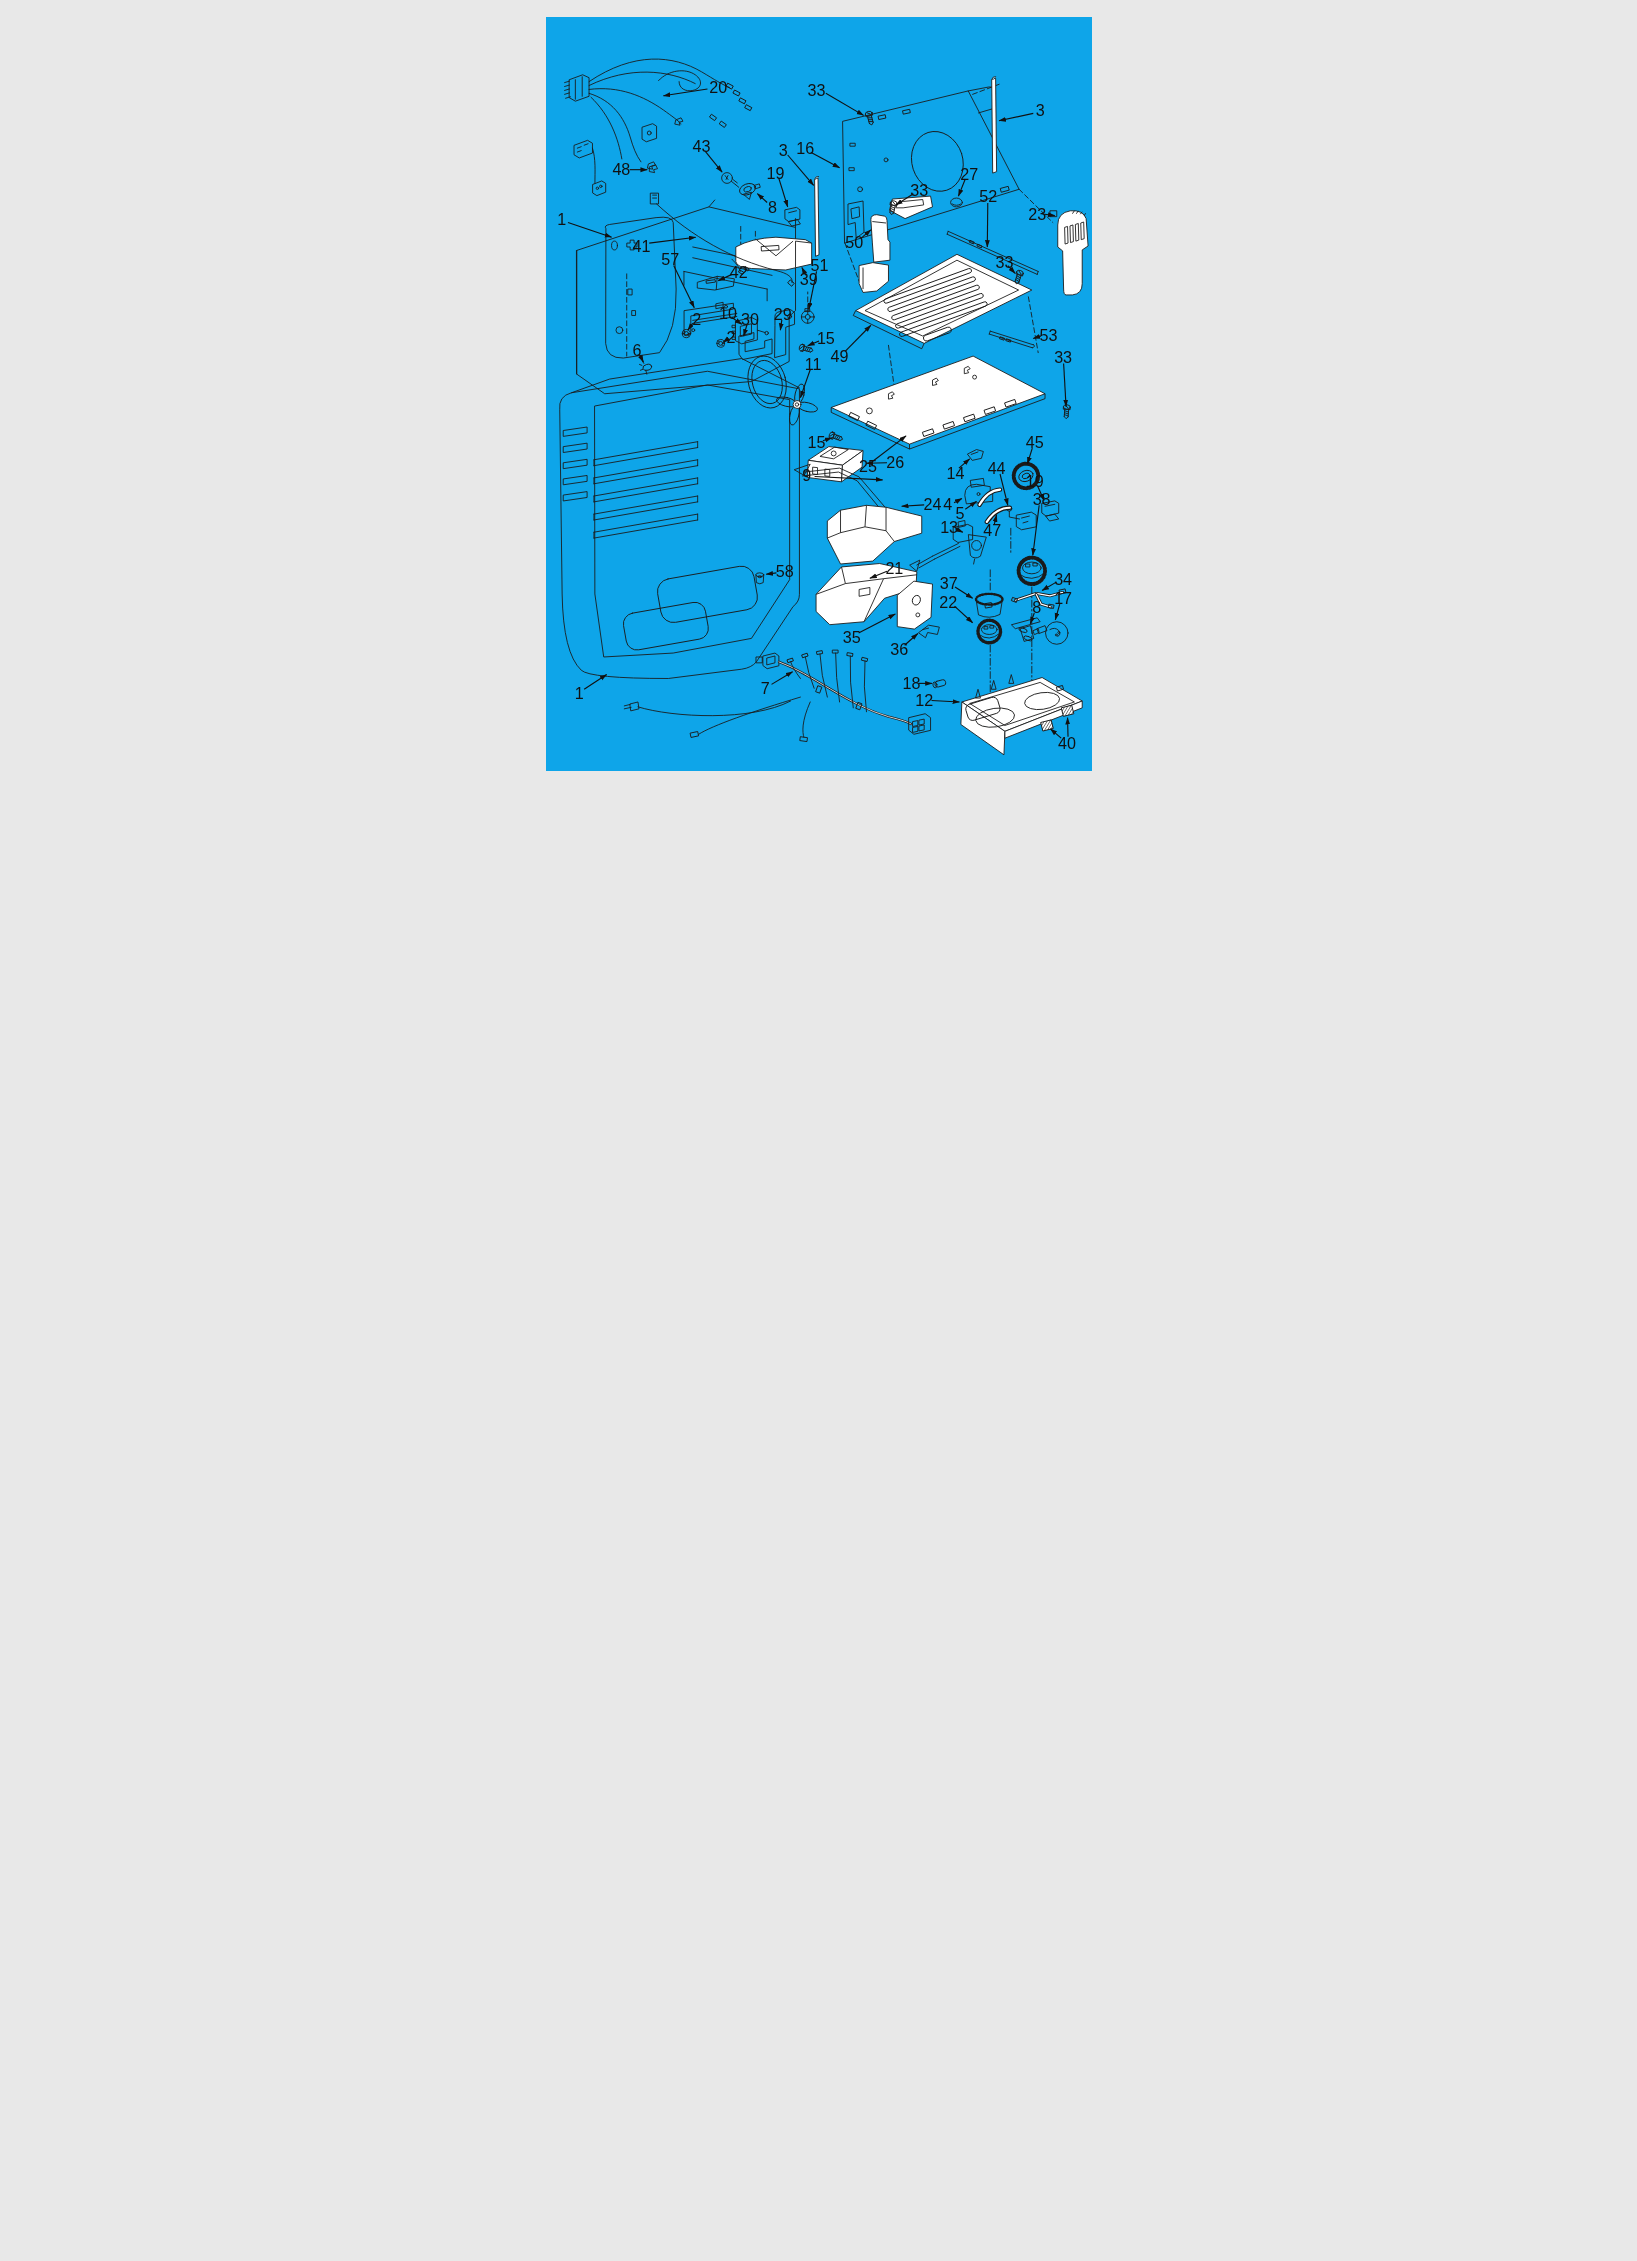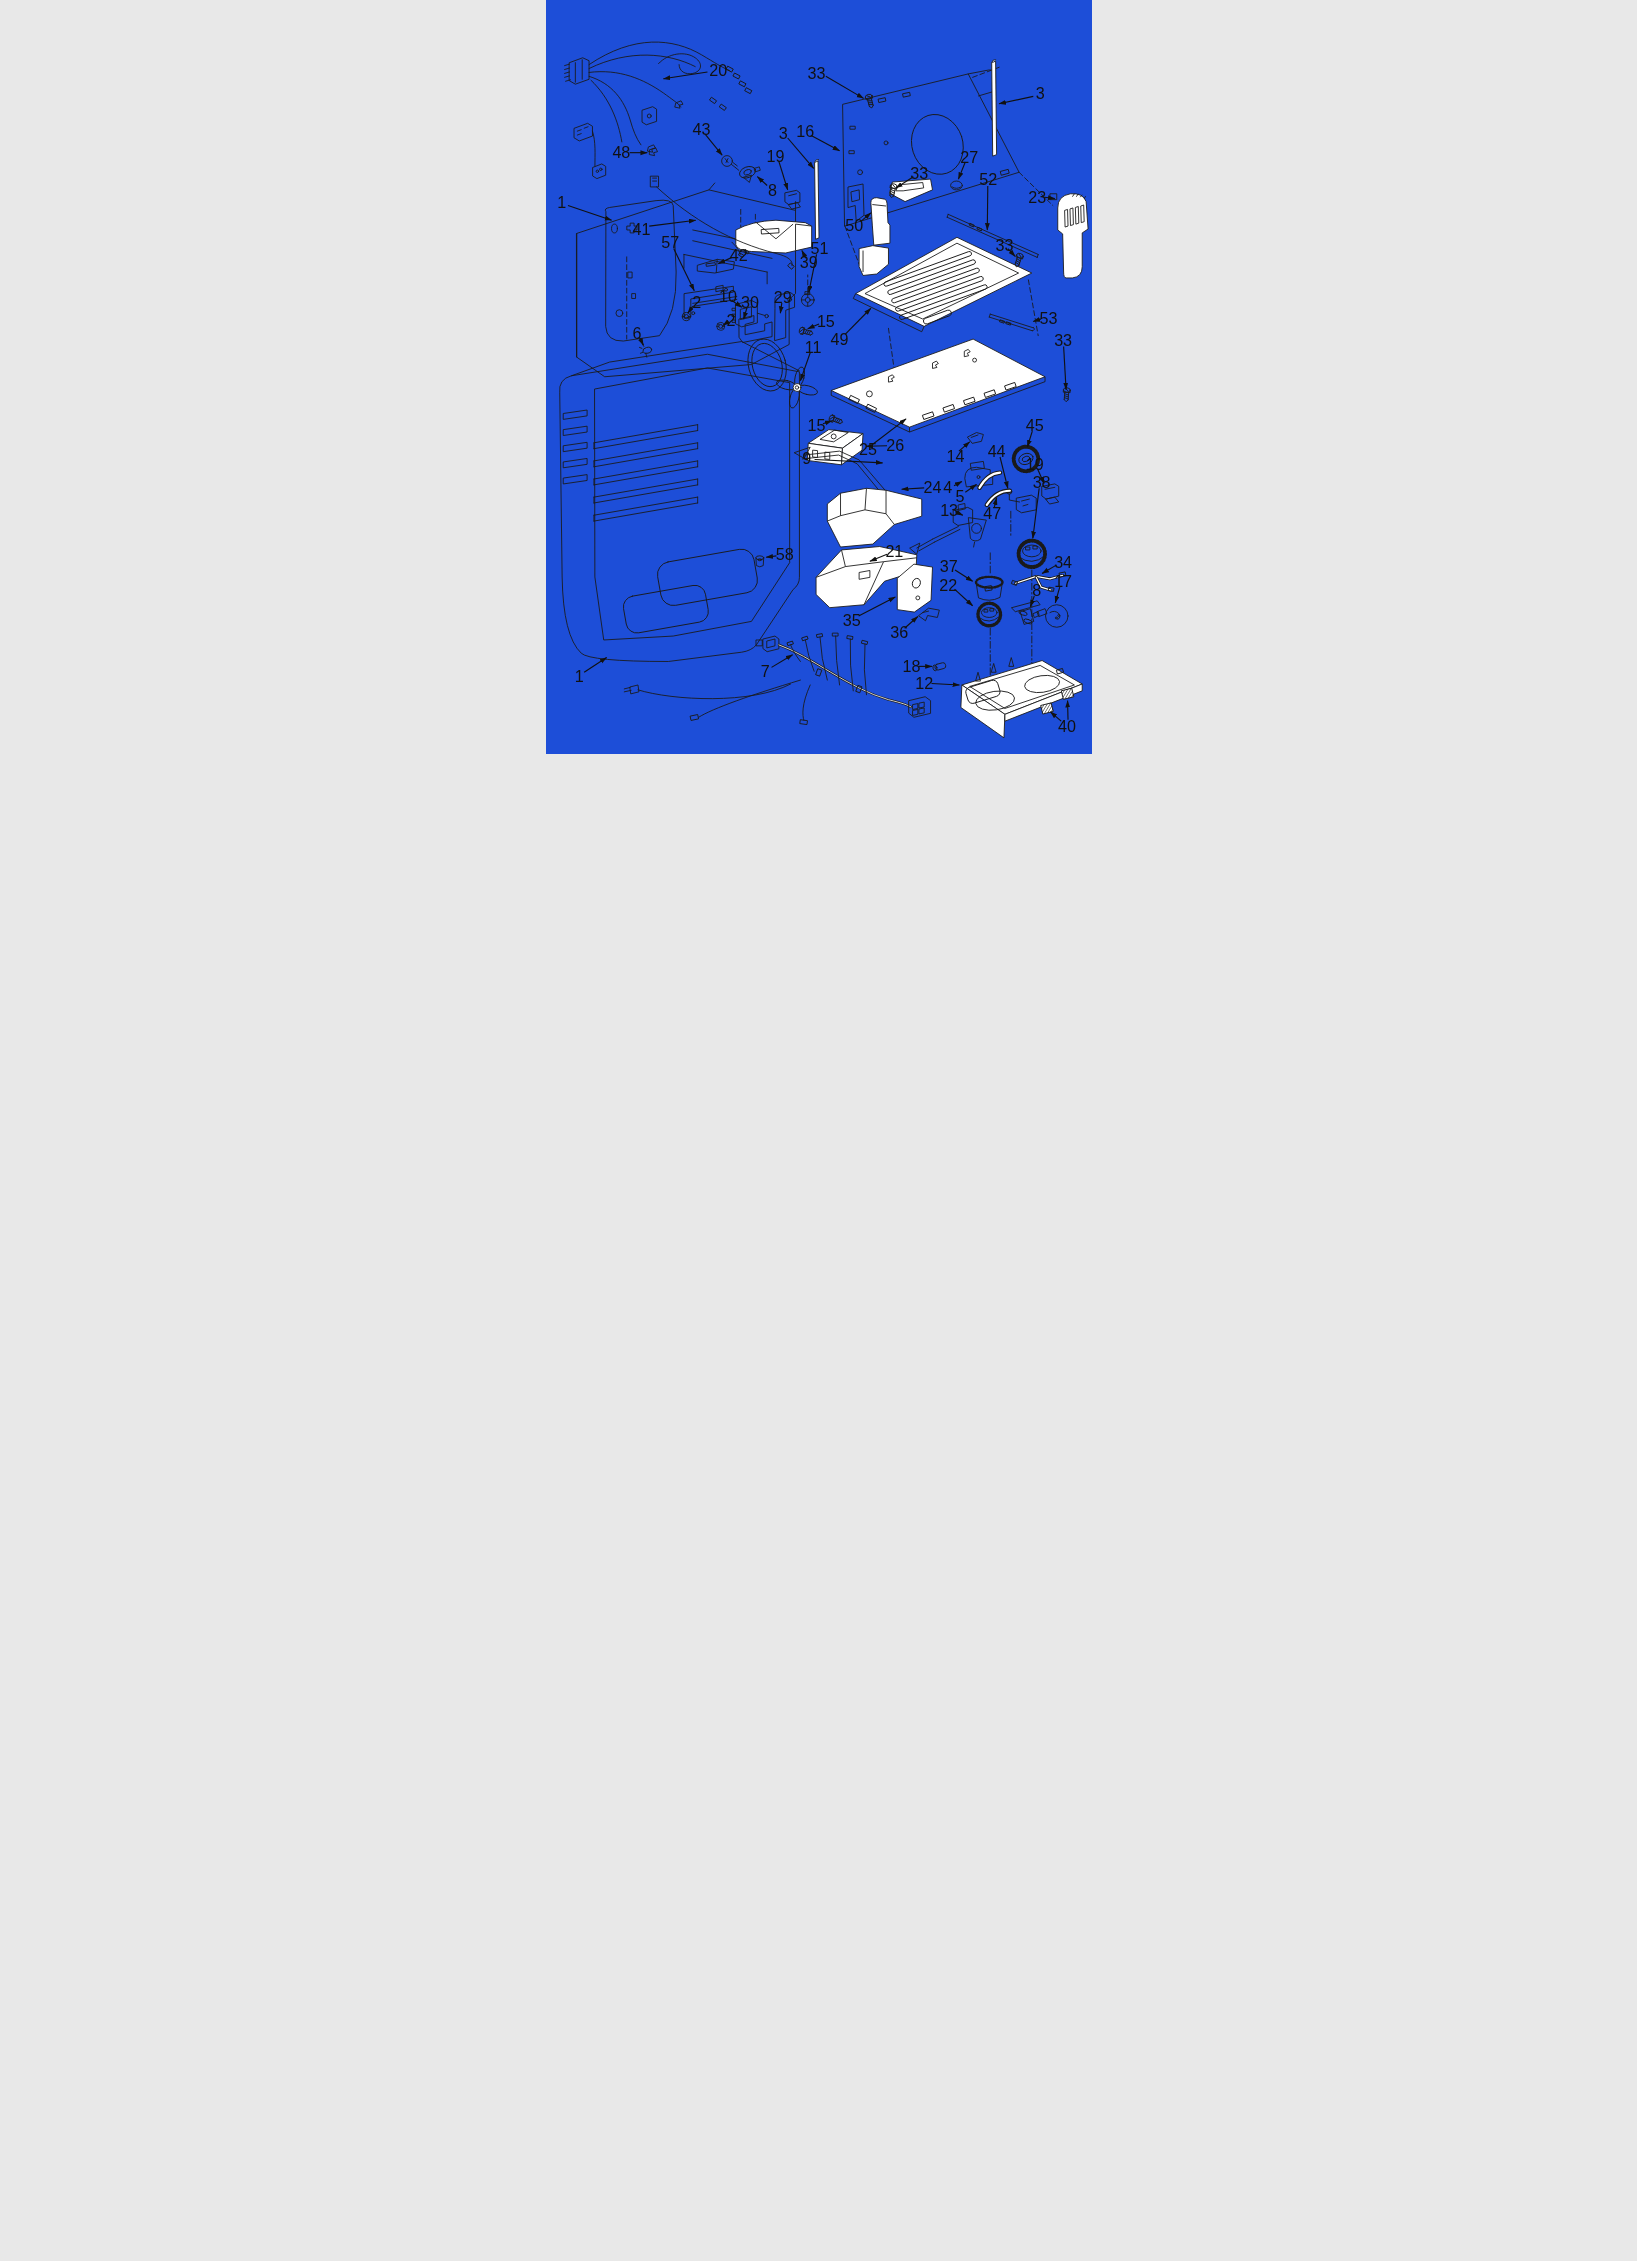--- a/index.html
+++ b/index.html
@@ -1,16 +1,16 @@
 <!DOCTYPE html>
 <html style="font-size:7.8px"><head>
 <meta charset="utf-8">
 <style>
   html,body{margin:0;padding:0;background:#e8e8e8;}
-  .page{width:546px;height:754px;background:#1d4ed8;margin:0 auto;position:relative;
+  .page{width:546px;height:754px;background:#0ea5e9;margin:17px auto;position:relative;
         font-family:"Liberation Sans", sans-serif;}
   svg{display:block;}
   .art{stroke:#1a1a1a;stroke-width:1.8;fill:none;stroke-linejoin:round;stroke-linecap:round;}
   .artw{stroke:#1a1a1a;stroke-width:1.8;fill:#ffffff;stroke-linejoin:round;}
   .dash{stroke-dasharray:10 6;}
   .dashdot{stroke-dasharray:14 5 3 5;}
   .teeth{stroke-dasharray:2.6 3.4;}
   .callout-text{font-size:33px;fill:#111111;font-weight:400;}
   .leader{stroke:#111111;stroke-width:2.3;fill:none;}
 </style>

